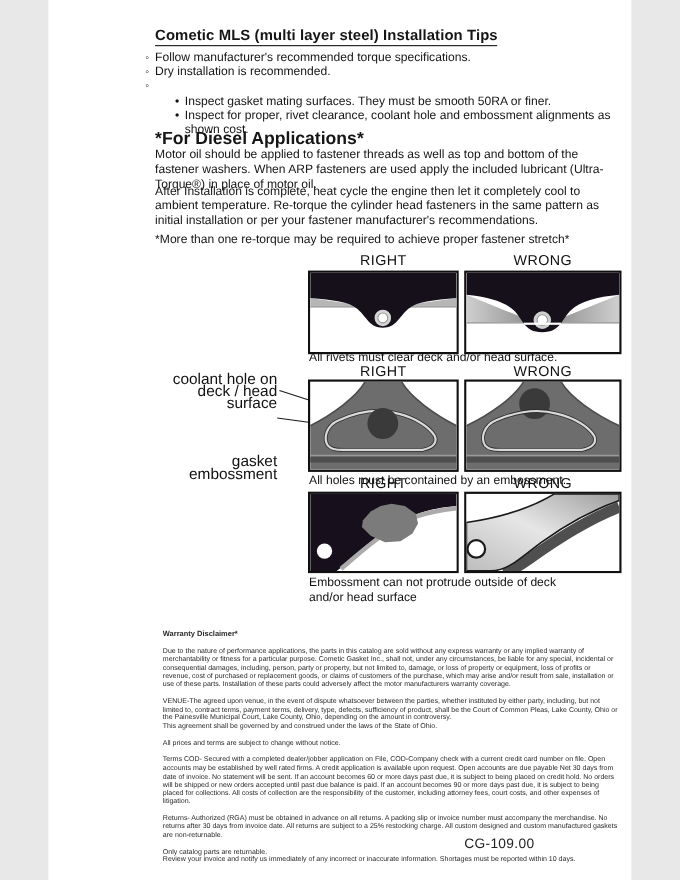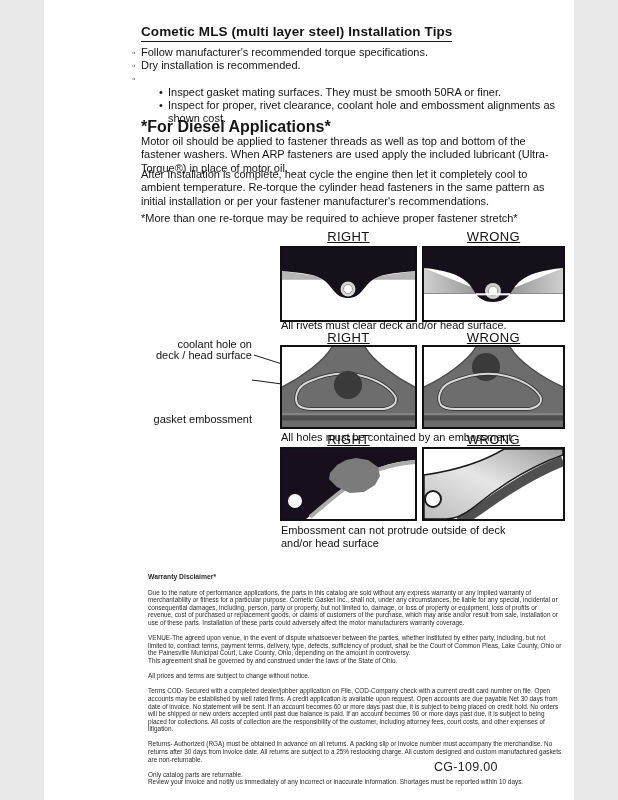--- a/index.html
+++ b/index.html
@@ -16,43 +16,43 @@
   .tip-row{display:flex;}
   .tip-row .mk{width:9px;flex:0 0 9px;font-size:10px;}
   .tip-row.sub{margin-left:27px;}
   .tip-row.sub .mk{font-size:11px;}
   .diesel-heading{left:97px;top:118px;font-size:16px;font-weight:bold;}
   .body-par{font-size:11px;line-height:13.4px;width:426px;}
   .p1{left:97px;top:135px;}
   .p2{left:97px;top:168px;}
   .p3{left:97px;top:212px;}
   .dlabels{display:flex;font-size:13px;letter-spacing:.4px;color:#111;}
-  .dlabels span{display:inline-block;text-align:center;text-decoration:underline;}
+  .dlabels span{display:inline-block;text-align:center;}
   .dlabels .l{width:137px;margin-right:5px;}
   .dlabels .r{width:143px;}
   .panels{display:flex;gap:5px;}
   .panels svg{border:2px solid #101010;background:#fff;display:block;}
   .dcaption{font-size:11px;line-height:12.5px;color:#111;white-space:pre-line;}
   .d1-labels{left:236px;top:229px;}
   .d1-panels{left:236px;top:246px;}
   .d1-caption{left:237px;top:319px;}
   .d2-labels{left:236px;top:330px;}
   .d2-panels{left:236px;top:345px;}
   .d2-caption{left:237px;top:431px;}
   .d3-labels{left:236px;top:432px;}
   .d3-panels{left:236px;top:447px;}
   .d3-caption{left:237px;top:524px;}
-  .callout{font-size:11px;line-height:11px;text-align:right;white-space:pre-line;color:#111;}
+  .callout{font-size:14px;line-height:11px;text-align:right;white-space:pre-line;color:#111;}
   .co1{left:100px;top:339px;width:108px;}
   .co2{left:100px;top:374px;width:108px;margin-top:40px;}
   .leader-svg{left:100px;top:335px;pointer-events:none;}
   .legal{left:104px;top:573px;width:414px;font-size:6.4px;line-height:7.6px;color:#2a2a2a;}
   .legal h4{margin:0 0 8px 0;font-size:6.8px;}
   .legal p{margin:0 0 7.6px 0;white-space:pre-line;}
-  .page-number{left:390px;top:760px;font-size:12.5px;letter-spacing:.3px;color:#222;}
+  .page-number{left:378px;top:760px;font-size:12.5px;letter-spacing:.3px;color:#222;}
 </style>
 </head>
 <body>
 
 <div class="sheet">
 
   <div class="abs page-title">Cometic MLS (multi layer steel) Installation Tips</div>
 
   <div class="abs tips">
     <div class="tip-row">

